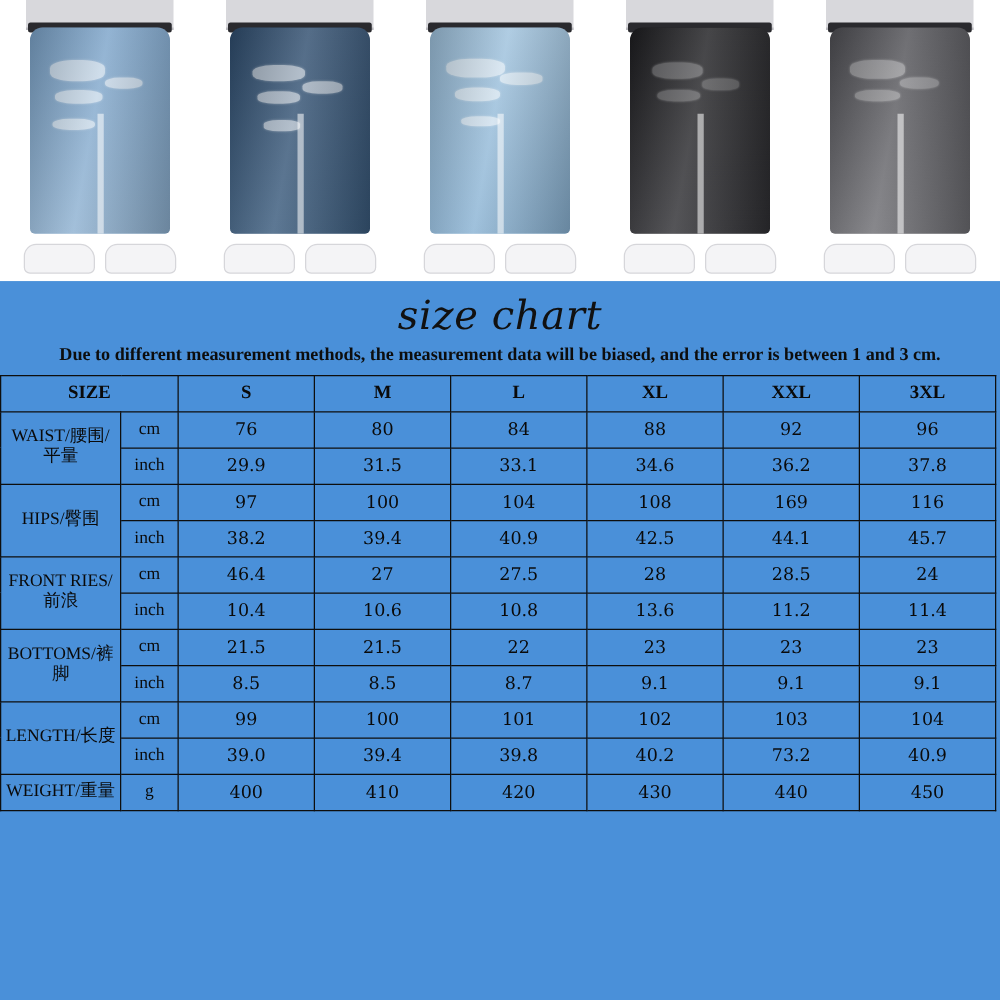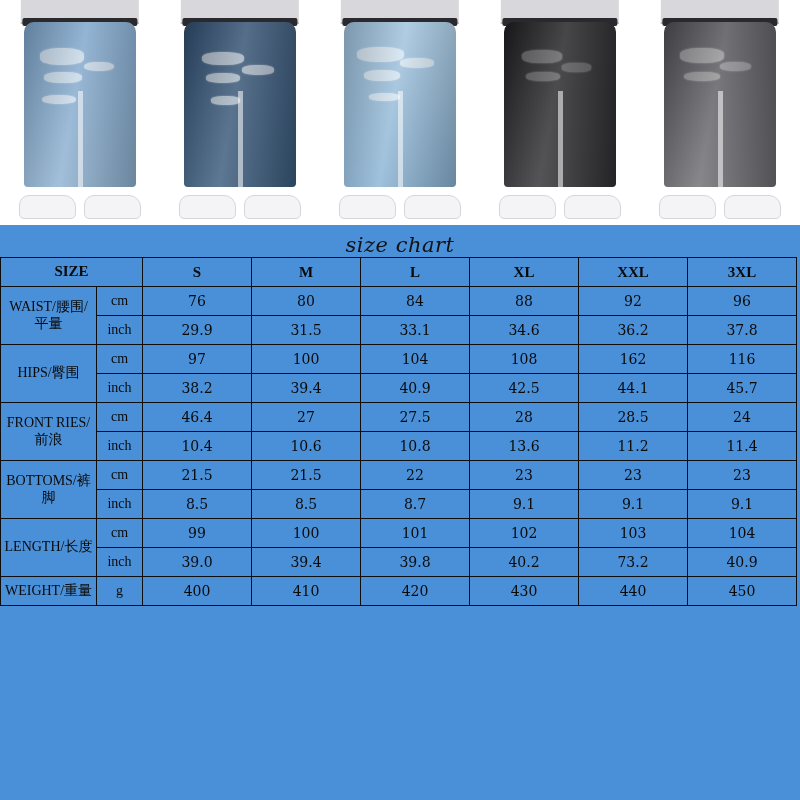--- a/index.html
+++ b/index.html
@@ -123,21 +123,21 @@
     width: 800px;
     height: 575px;
     background: #4a90d9;
     padding: 0;
     box-sizing: border-box;
   }
   .chart-title {
     text-align: center;
     font-family: "DejaVu Serif", serif;
     font-style: italic;
-    font-size: 21px;
+    font-size: 32px;
     color: #111;
     padding-top: 8px;
     letter-spacing: 0.5px;
   }
   .chart-note {
     text-align: center;
     font-family: "Liberation Serif", serif;
     font-weight: bold;
     font-size: 14.5px;
     color: #0d0d0d;
@@ -265,20 +265,21 @@
         </div>
         <div class="shoe left"></div>
         <div class="shoe right"></div>
       </div>
     </div>
 
   </div>
 
   <div class="chart">
     <div class="chart-title">size chart</div>
+    <div class="chart-note">Due to different measurement methods, the measurement data will be biased, and the error is between 1 and 3 cm.</div>
 
     <table class="size-table">
       <colgroup>
         <col class="c-label">
         <col class="c-unit">
         <col class="c-size">
           <col class="c-size">
           <col class="c-size">
         <col class="c-size">
           <col class="c-size">
@@ -317,21 +318,21 @@
           <td class="val">37.8</td>
         </tr>
 
         <tr>
           <td class="rowlabel" rowspan="2">HIPS/臀围</td>
           <td class="unit">cm</td>
           <td class="val">97</td>
           <td class="val">100</td>
           <td class="val">104</td>
           <td class="val">108</td>
-          <td class="val">162</td>
+          <td class="val">169</td>
           <td class="val">116</td>
         </tr>
         <tr>
           <td class="unit">inch</td>
           <td class="val">38.2</td>
           <td class="val">39.4</td>
           <td class="val">40.9</td>
           <td class="val">42.5</td>
           <td class="val">44.1</td>
           <td class="val">45.7</td>

